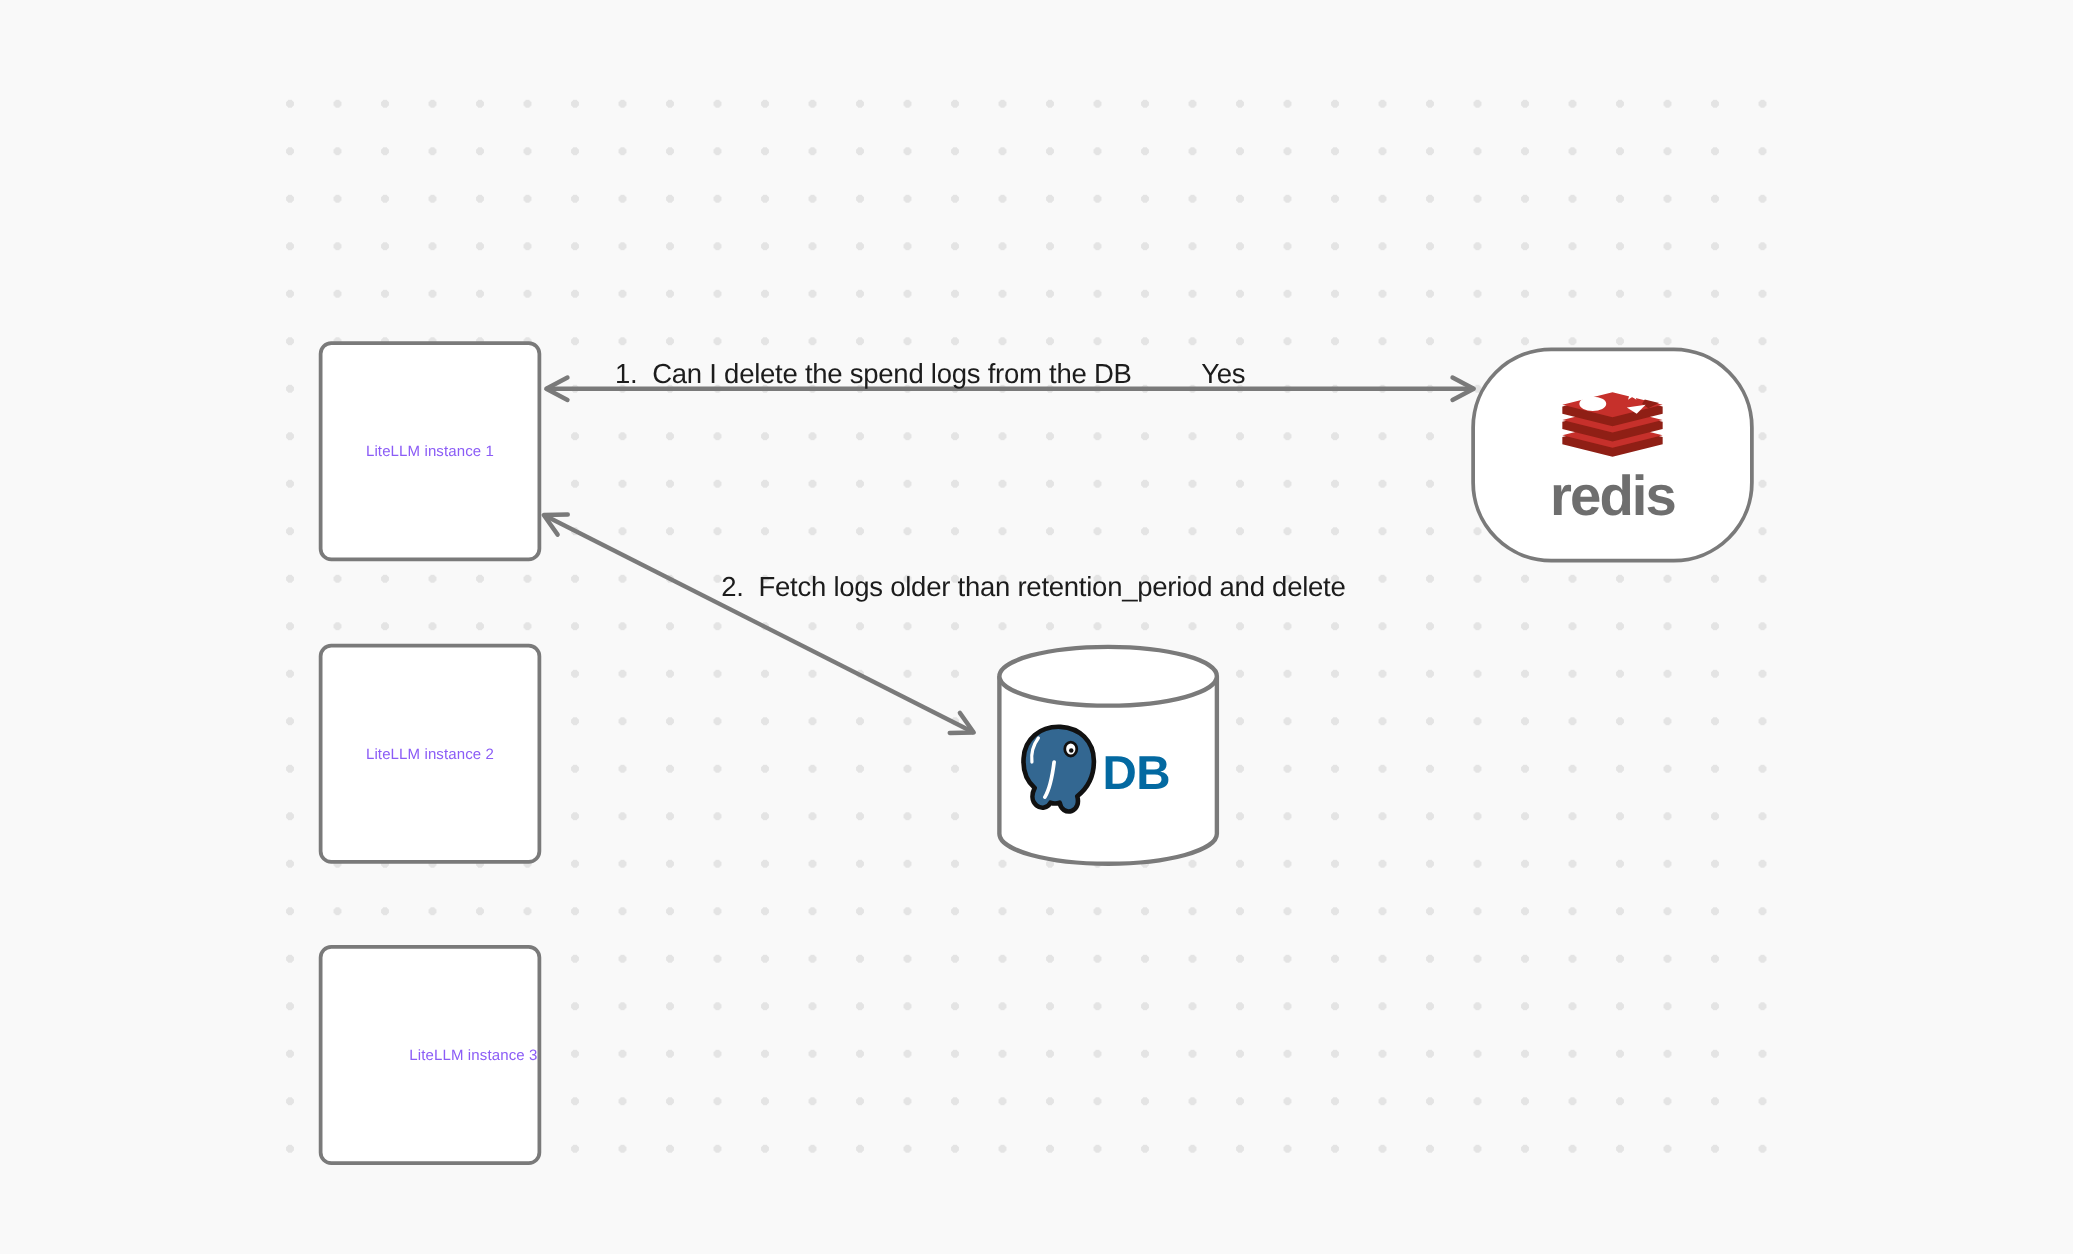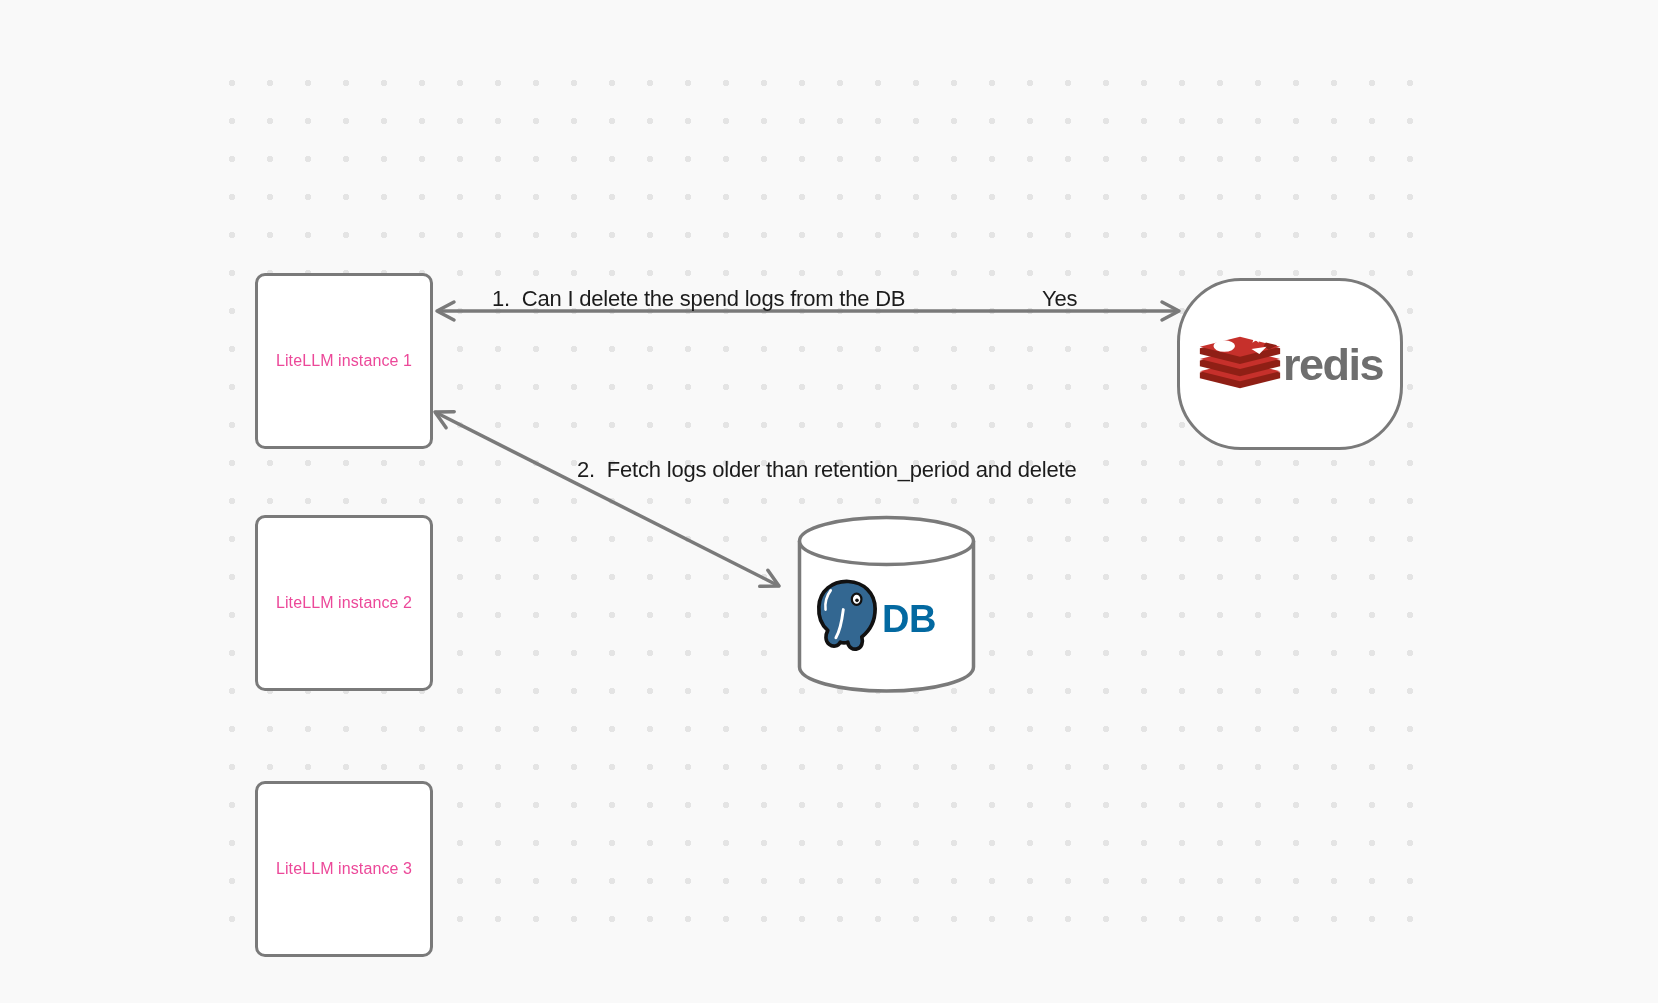--- a/index.html
+++ b/index.html
@@ -29,38 +29,39 @@
     width: 178px; height: 176px;
     background: #ffffff;
     border: 3.5px solid #7a7a7a;
     border-radius: 10px;
     box-sizing: border-box;
     display: flex;
     align-items: center;
     justify-content: center;
   }
   .node-box .node-label {
-    font-size: 16px;
-    color: #ec4899;
+    font-size: 12px;
+    color: #8b5cf6;
     letter-spacing: 0.1px;
   }
   #box-instance-1 { top: 273px; }
   #box-instance-2 { top: 515px; justify-content: center; }
-  #box-instance-3 { top: 781px; }
+  #box-instance-3 { top: 756px; justify-content: flex-end; }
 
   
   .redis-pill {
     position: absolute;
     left: 1177px; top: 278px;
     width: 226px; height: 172px;
     background: #ffffff;
     border: 3.5px solid #7a7a7a;
     border-radius: 64px;
     box-sizing: border-box;
     display: flex;
+    flex-direction: column;
     align-items: center;
     justify-content: center;
   }
   .redis-wordmark {
     font-size: 45px;
     font-weight: 700;
     color: #6e6e6e;
     letter-spacing: -1.5px;
     line-height: 1;
     margin-top: 1px;
@@ -90,21 +91,21 @@
   .msg-label {
     position: absolute;
     font-size: 22px;
     font-weight: 400;
     color: #1c1c1c;
     letter-spacing: -0.2px;
     line-height: 1.1;
     white-space: pre;
   }
   #msg-1 { left: 492px; top: 287px; }
-  #msg-1-response { left: 1042px; top: 287px; }
+  #msg-1-response { left: 961px; top: 287px; }
   #msg-2 { left: 577px; top: 458px; }
 </style>
 </head>
 <body>
 
 <div class="canvas">
 
   <div class="dot-grid"></div>
 
   <div class="node-box" id="box-instance-1">

